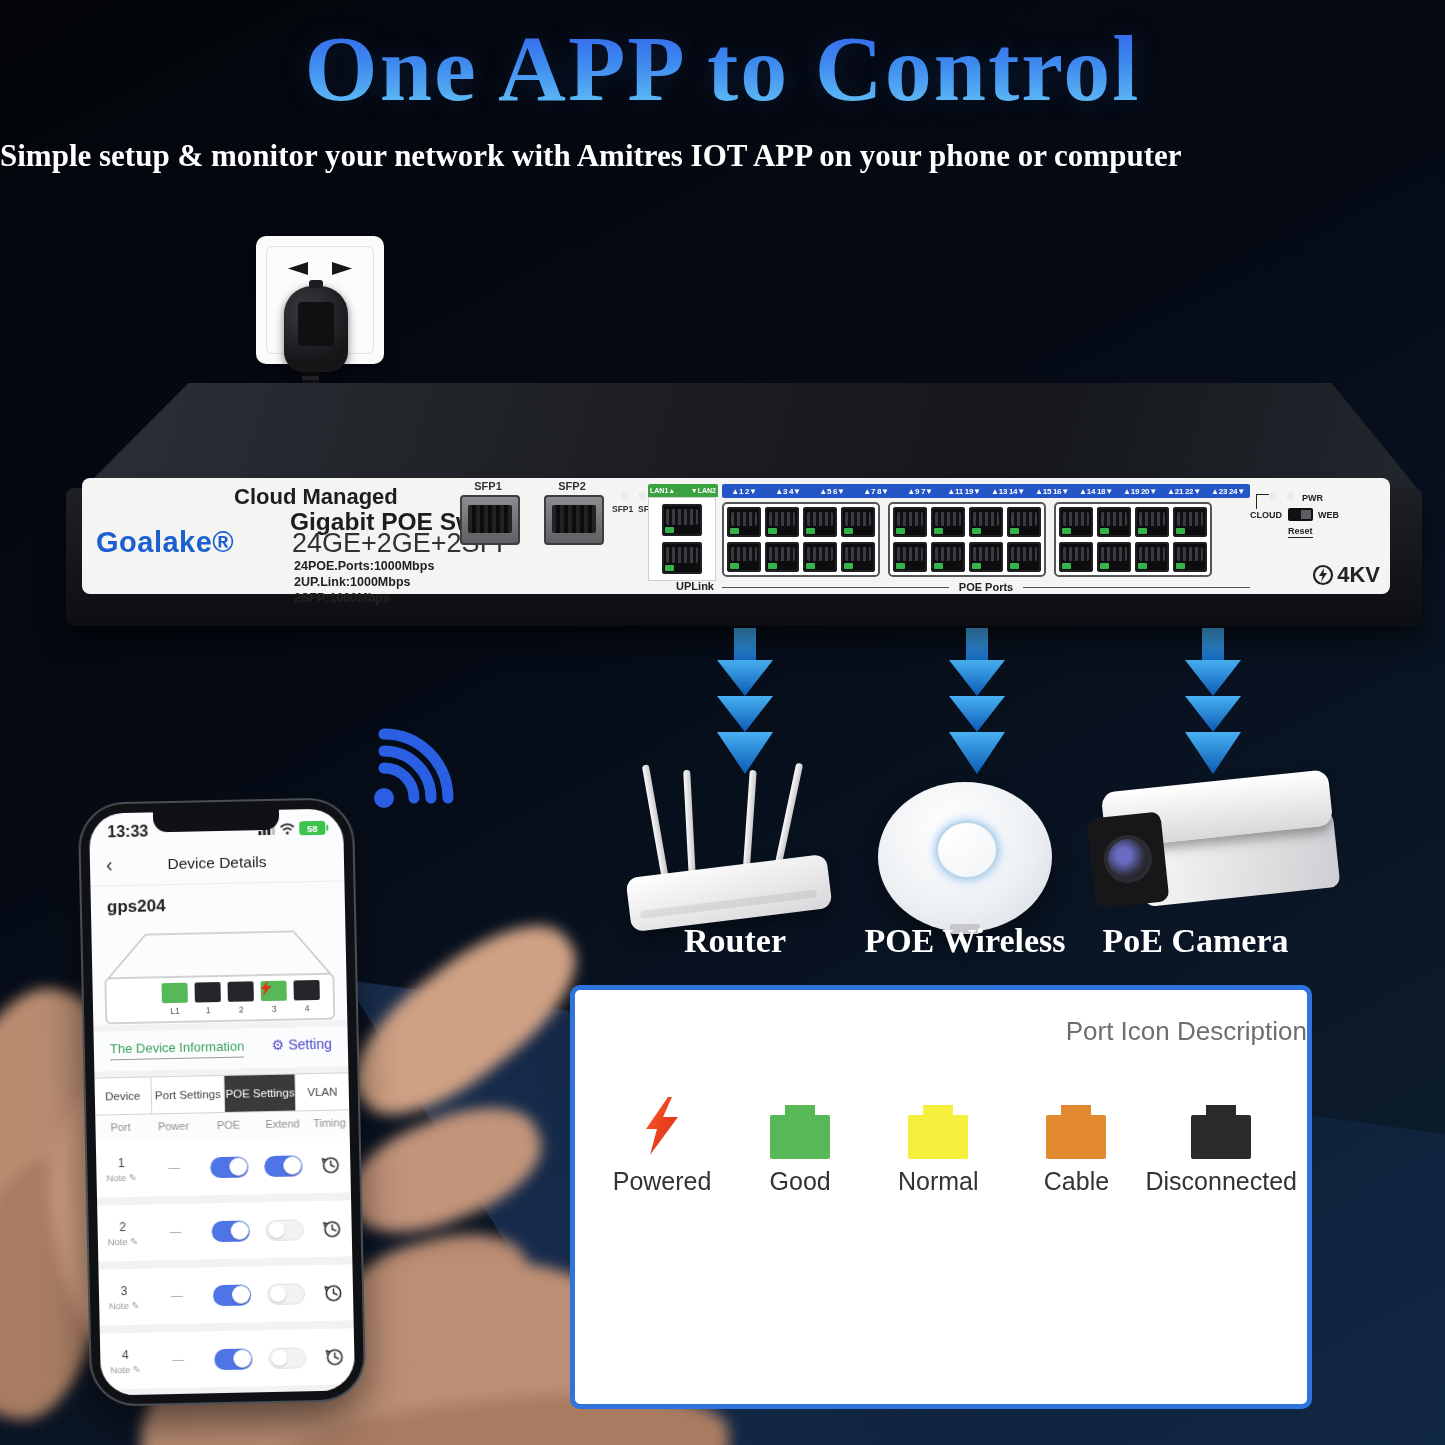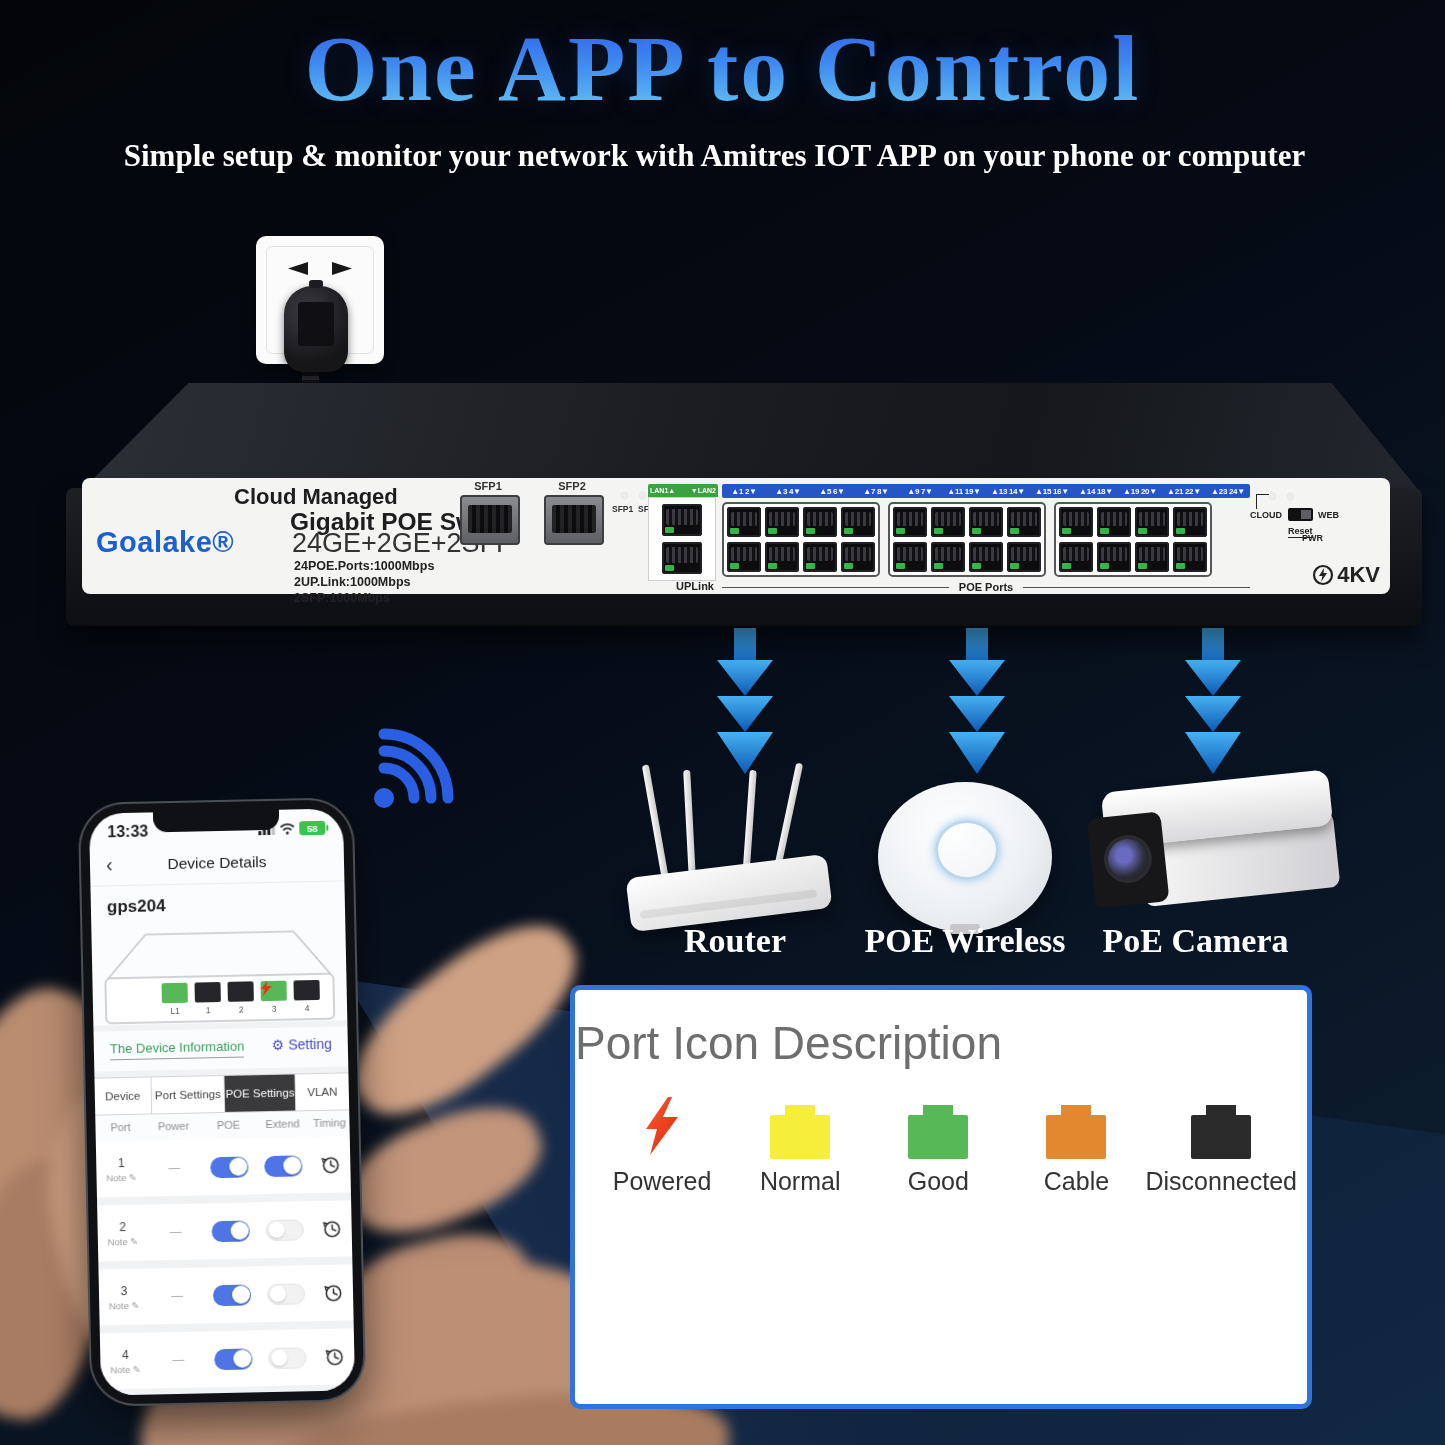--- a/index.html
+++ b/index.html
@@ -5,21 +5,21 @@
   html,body{margin:0;padding:0;background:#02040a;}
   .stage{position:relative;width:1445px;height:1445px;overflow:hidden;
     font-family:"Liberation Sans","DejaVu Sans",sans-serif;
     background:linear-gradient(152deg,#03050a 0%,#050a14 38%,#0a1626 72%,#0e2133 100%);}
   
   .title{position:absolute;top:14px;left:0;right:0;text-align:center;
     font-family:"Liberation Serif","DejaVu Serif",serif;font-weight:700;font-size:94px;letter-spacing:2px;
     background:linear-gradient(180deg,#2f55e8 0%,#3f8cf0 45%,#6fd3f8 100%);
     -webkit-background-clip:text;background-clip:text;color:transparent;
     text-shadow:0 0 28px rgba(60,120,240,.18);}
-  .subtitle{position:absolute;top:138px;left:0;right:16px;text-align:center;color:#fff;
+  .subtitle{position:absolute;top:138px;left:0;right:16px;color:#fff;
     font-family:"Liberation Serif","DejaVu Serif",serif;font-weight:700;font-size:31px;}
   
   .beam{position:absolute;inset:0;z-index:6;
     clip-path:polygon(23.9% 67.8%,100% 78.5%,100% 100%,43.5% 100%);
     background:linear-gradient(100deg,rgba(72,124,205,.42),rgba(34,78,150,.16) 70%);}
   .hand{position:absolute;inset:0;z-index:20;filter:blur(7px);}
   .blob{position:absolute;border-radius:45%;}
   
   .outlet{position:absolute;left:256px;top:236px;width:128px;height:128px;background:#fbfbfb;border-radius:10px;z-index:10;box-shadow:0 4px 14px rgba(0,0,0,.45);}
   .outlet .plate{position:absolute;inset:10px;border:1px solid #e2e2e2;border-radius:6px;}
@@ -79,21 +79,21 @@
   .ap::before{content:"";position:absolute;left:57px;top:38px;width:58px;height:54px;border-radius:50%;border:3px solid #bcd6ea;box-shadow:0 0 10px rgba(120,180,240,.8);}
   .ap::after{content:"";position:absolute;left:72px;bottom:-2px;width:30px;height:10px;background:#c7c7cb;border-radius:3px;}
   .cam-shade{position:absolute;left:18px;top:6px;width:228px;height:56px;border-radius:14px;background:linear-gradient(#ffffff,#d9d9db);transform:rotate(-6deg);box-shadow:0 6px 12px rgba(0,0,0,.35);}
   .cam-body{position:absolute;left:56px;top:46px;width:196px;height:76px;border-radius:10px;background:linear-gradient(100deg,#f8f8f8,#cfcfd3);transform:rotate(-6deg);}
   .cam-front{position:absolute;left:6px;top:40px;width:74px;height:90px;border-radius:10px;background:#17171a;transform:rotate(-6deg);}
   .cam-front::before{content:"";position:absolute;left:17px;top:24px;width:40px;height:40px;border-radius:50%;background:radial-gradient(circle at 40% 40%,#6a6ac0 0 22%,#2e2e3c 60%,#151518);box-shadow:0 0 0 4px #2c2c30;}
   
   .wifi{position:absolute;left:366px;top:726px;z-index:12;}
   
   .legend{position:absolute;left:570px;top:985px;width:742px;height:424px;z-index:40;background:#fff;border:5px solid #2f74dc;border-radius:10px;box-sizing:border-box;}
-  .legend-title{position:absolute;top:26px;left:0;right:0;text-align:left;font-size:46px;color:#6e6e6e;}
+  .legend-title{position:absolute;top:26px;left:0;right:0;text-align:right;font-size:26px;color:#6e6e6e;}
   .legend-items{position:absolute;left:18px;right:10px;top:96px;height:110px;display:flex;}
   .legend-item{flex:1;display:flex;flex-direction:column;align-items:center;justify-content:flex-end;gap:8px;}
   .legend-item .lbl{font-size:25px;color:#333;}
   .pico{width:60px;height:54px;position:relative;}
   .pico::before{content:"";position:absolute;left:15px;top:0;width:30px;height:12px;background:var(--c);}
   .pico::after{content:"";position:absolute;left:0;top:10px;width:60px;height:44px;background:var(--c);border-radius:2px;}
   .legend-note{position:absolute;left:46px;top:222px;width:668px;font-size:29px;line-height:1.58;color:#3d3d3d;}
   
   .phone{position:absolute;left:86px;top:802px;width:272px;height:600px;z-index:30;transform:rotate(-1.2deg);border-radius:44px;
     background:#101114;box-shadow:0 0 0 2px #4a4e55,0 20px 44px rgba(0,0,0,.55);}
@@ -262,21 +262,21 @@
             </div>
           </div>
         </div>
       <div class="poe-cap">POE Ports</div>
     </div>
 
     <div class="ctrl">
       <div class="led" style="left:18px;top:8px;"></div>
       <div class="led" style="left:36px;top:8px;"></div>
       <div style="position:absolute;left:6px;top:10px;width:12px;height:14px;border-left:1.5px solid #222;border-top:1.5px solid #222;"></div>
-      <div style="position:absolute;left:52px;top:9px;margin-top:40px;">PWR</div>
+      <div style="position:absolute;left:52px;top:9px;">PWR</div>
       <div style="position:absolute;left:0;top:26px;">CLOUD</div>
       <div class="slider"></div>
       <div style="position:absolute;left:68px;top:26px;">WEB</div>
       <div style="position:absolute;left:38px;top:42px;border-bottom:1.5px solid #222;padding-bottom:1px;">Reset</div>
       <div class="kv">
         <svg width="22" height="22" viewBox="0 0 22 22">
           <circle cx="11" cy="11" r="9" fill="none" stroke="#222" stroke-width="2.2"></circle>
           <polygon points="12,4 7,12 10.5,12 9,18 15,9 11.5,9" fill="#222"></polygon>
         </svg>
         <span>4KV</span>
@@ -526,26 +526,26 @@
                 <linearGradient id="lg" x1="0" y1="0" x2="1" y2="1">
                   <stop offset="0" stop-color="#ff5a2e"></stop>
                   <stop offset="1" stop-color="#d62a10"></stop>
                 </linearGradient>
               </defs>
               <polygon points="26,0 4,32 15,32 8,58 36,20 21,20 30,0" fill="url(#lg)"></polygon>
             </svg></div>
           <div class="lbl">Powered</div>
         </div>
         <div class="legend-item">
+          <div class="pico" style="--c: #57b857;"></div>
+          <div class="lbl">Good</div>
+        </div>
+        <div class="legend-item">
           <div class="pico" style="--c: #f5ee3a;"></div>
           <div class="lbl">Normal</div>
-        </div>
-        <div class="legend-item">
-          <div class="pico" style="--c: #57b857;"></div>
-          <div class="lbl">Good</div>
         </div>
         <div class="legend-item">
           <div class="pico" style="--c: #e2892f;"></div>
           <div class="lbl">Cable</div>
         </div>
         <div class="legend-item">
           <div class="pico" style="--c: #2b2b2b;"></div>
           <div class="lbl">Disconnected</div>
         </div>
       </div>

